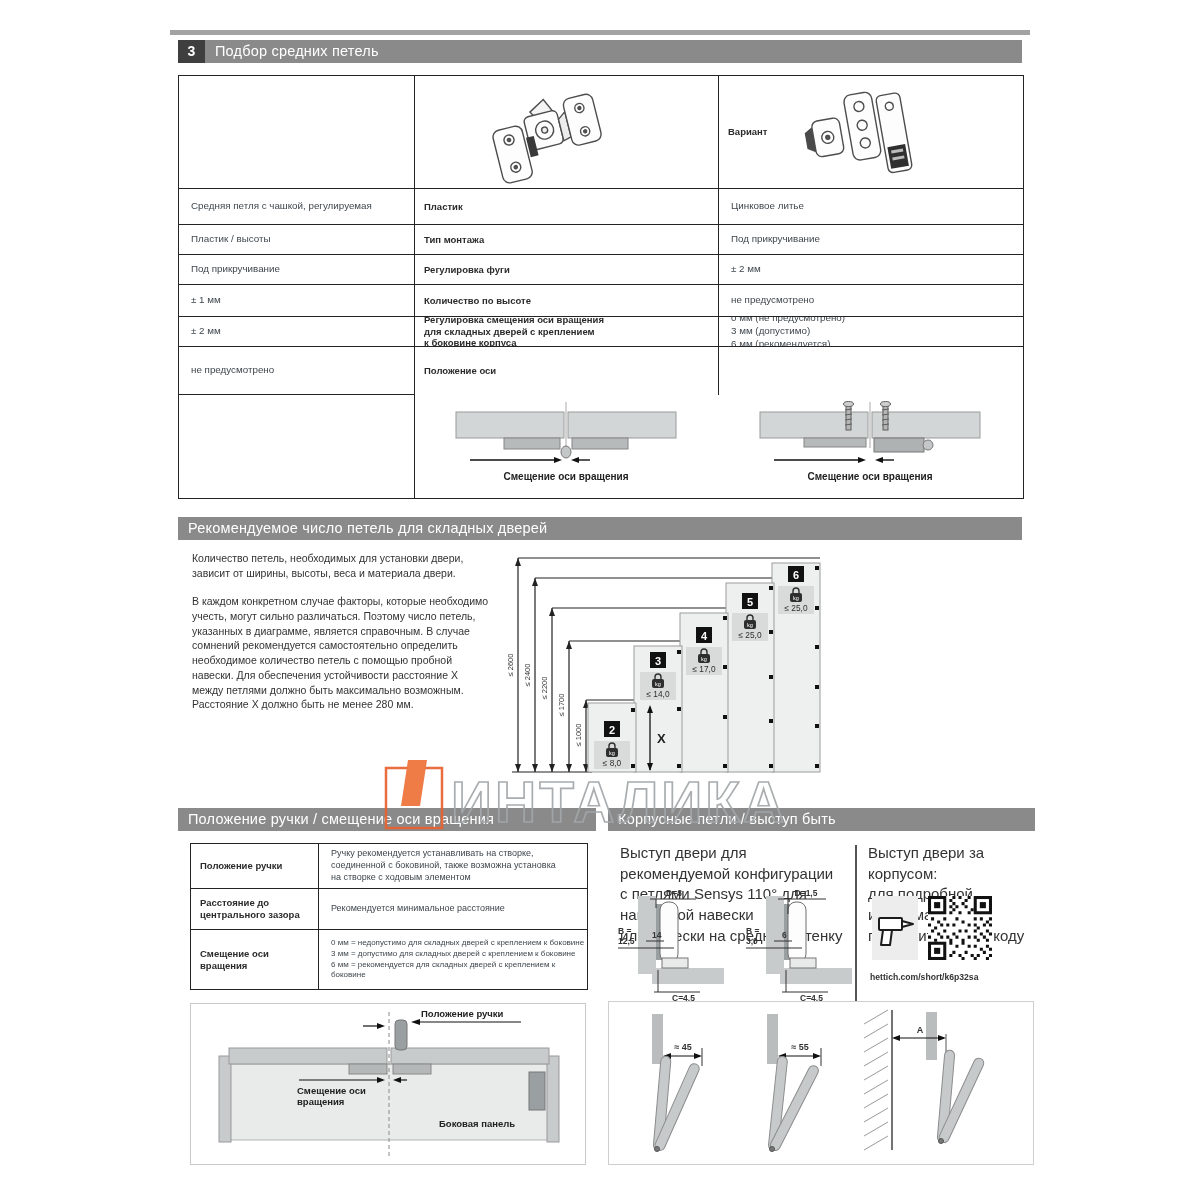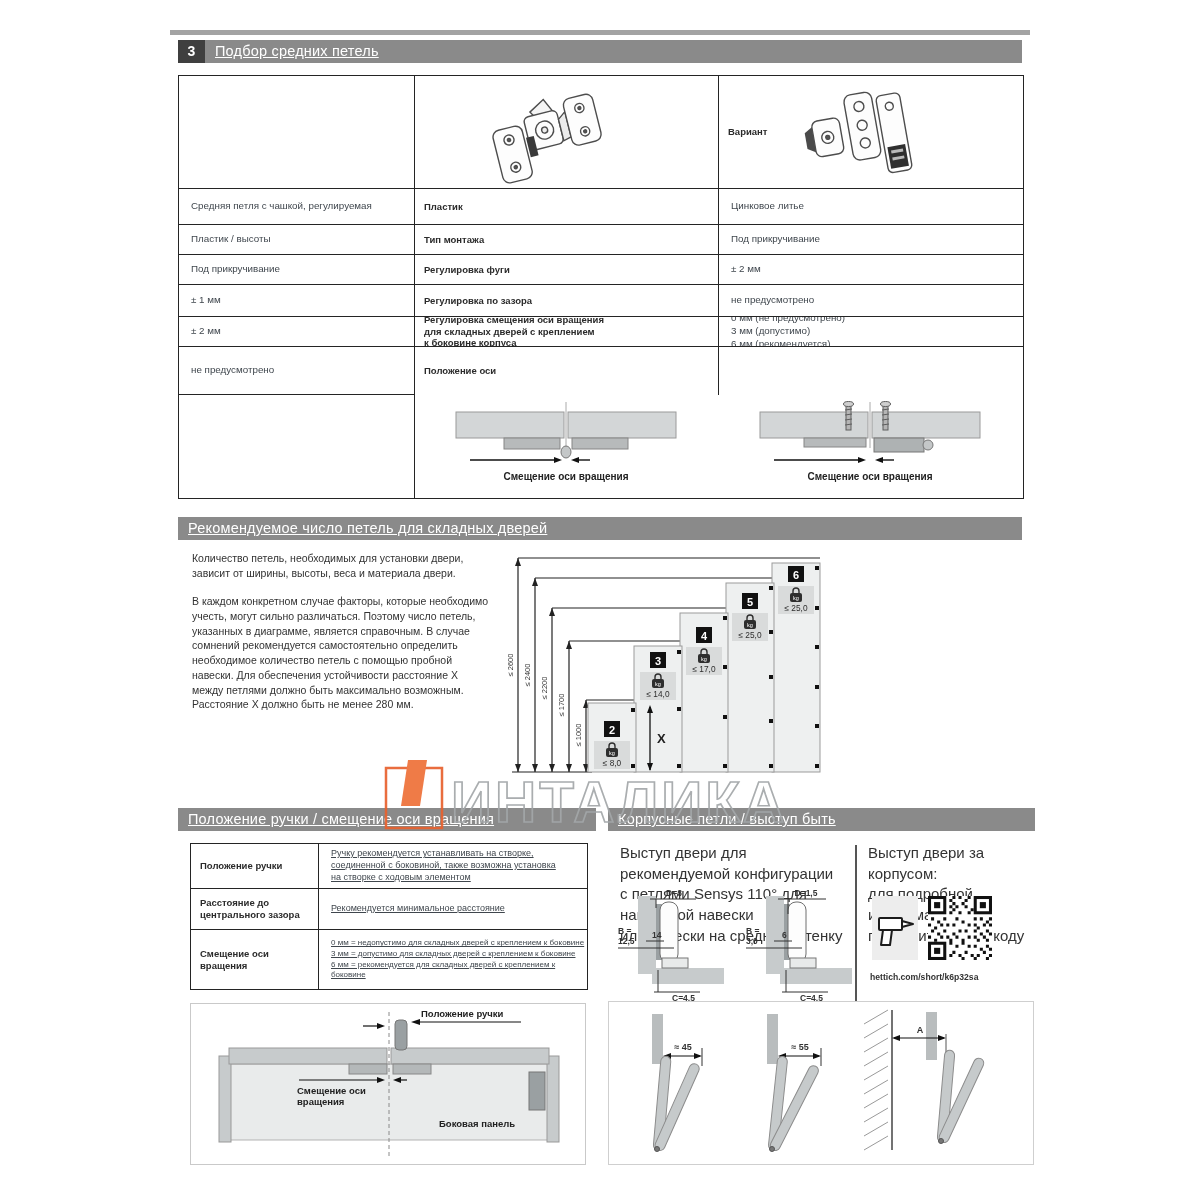--- a/index.html
+++ b/index.html
@@ -1,34 +1,34 @@
 <!DOCTYPE html>
 <html><head>
 <meta charset="utf-8">
 <style>
   html,body{margin:0;padding:0;background:#fff;}
   .page{position:relative;width:1200px;height:1200px;background:#fff;overflow:hidden;
         font-family:"Liberation Sans",sans-serif;color:#3a3a3a;}
   .abs{position:absolute;}
   .hdr{background:#8a8a8a;color:#fff;font-size:14.5px;line-height:23px;height:23px;
-       padding-left:10px;letter-spacing:.2px;text-decoration:underline;}
+       padding-left:10px;letter-spacing:.2px;}
   .numbox{background:#3f3f3f;color:#fff;font-size:14px;line-height:23px;height:23px;
           text-align:center;font-weight:bold;}
   .t1{display:grid;grid-template-columns:236px 304px 304px;
       grid-template-rows:113px 36px 30px 30px 32px 30px 48px 103px;
       border:1px solid #242424;width:844px;background:#fff;}
   .t1 .c{border-right:1px solid #242424;border-bottom:1px solid #242424;
          display:flex;align-items:center;overflow:hidden;}
   .t1 .c:nth-child(3n){border-right:none;}
   .t1 .c:nth-last-child(-n+3){border-bottom:none;}
   .t3{display:grid;grid-template-columns:128px 268px;grid-template-rows:45px 41px 59px;
       border:1px solid #242424;width:396px;background:#fff;}
   .t3 .c{border-right:1px solid #242424;border-bottom:1px solid #242424;
          display:flex;align-items:center;overflow:hidden;}
-  .t3 .c:nth-child(2n){border-right:none;text-decoration:underline;}
+  .t3 .c:nth-child(2n){border-right:none;}
   .t3 .c:nth-last-child(-n+2){border-bottom:none;}
   .lbl{font-weight:bold;font-size:9.5px;color:#2b2b2b;padding-left:9px;
        white-space:pre-line;line-height:1.25;}
   .val{font-size:9.8px;color:#3f464d;padding-left:12px;white-space:pre-line;line-height:1.32;}
   .val-sm{font-size:8px;}
   .para{font-size:10.5px;line-height:1.4;white-space:pre-line;color:#333;margin-bottom:14px;}
   .s4txt{font-size:15px;line-height:1.38;white-space:pre-line;color:#333;}
   .dbox{border:1px solid #c9c9c9;background:#fff;}
   .chipbox{background:#ededed;}
   .url{font-weight:bold;font-size:8.6px;color:#333;}
@@ -58,21 +58,21 @@
     <div class="c val">Пластик / высоты</div>
 
     <div class="c lbl">Тип монтажа</div>
     <div class="c val">Под прикручивание</div>
     <div class="c val">Под прикручивание</div>
 
     <div class="c lbl">Регулировка фуги</div>
     <div class="c val">± 2 мм</div>
     <div class="c val">± 1 мм</div>
 
-    <div class="c lbl">Регулировка по зазора</div>
+    <div class="c lbl">Количество по высоте</div>
     <div class="c val">не предусмотрено</div>
     <div class="c val">± 2 мм</div>
 
     <div class="c lbl">Регулировка смещения оси вращения
 для складных дверей с креплением
 к боковине корпуса</div>
     <div class="c val">0 мм (не предусмотрено)
 3 мм (допустимо)
 6 мм (рекомендуется)</div>
     <div class="c val">не предусмотрено</div>

